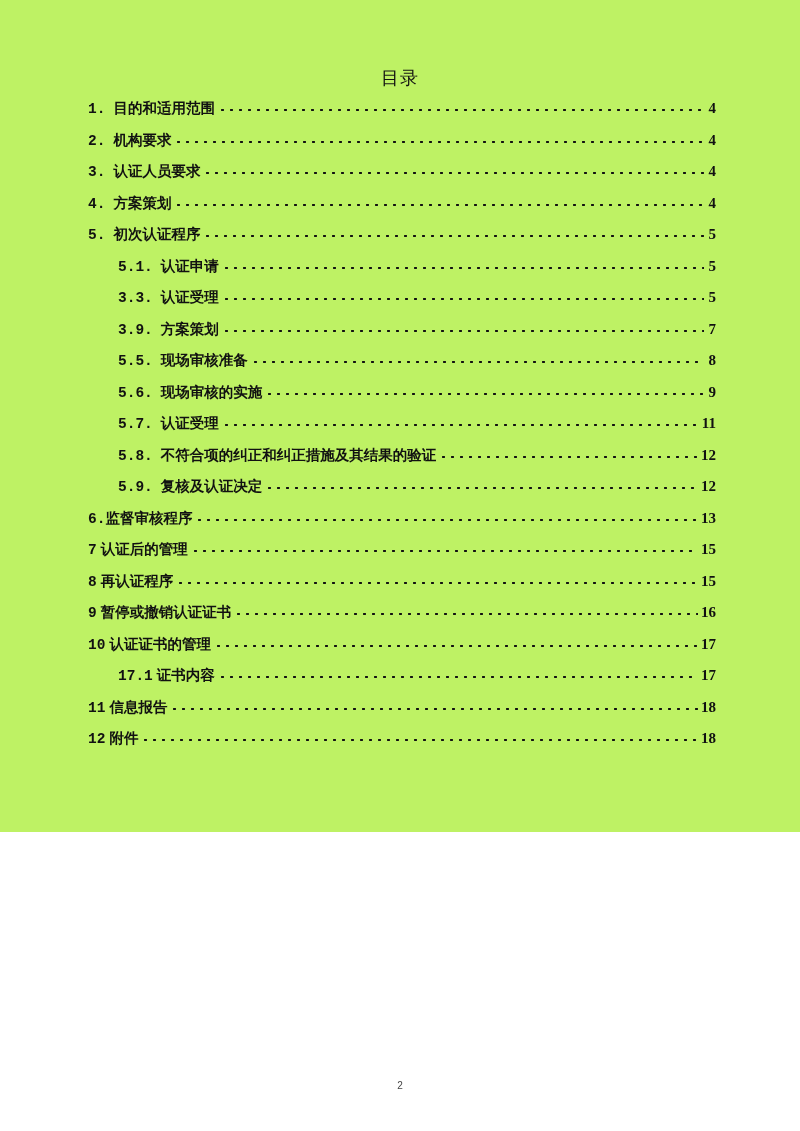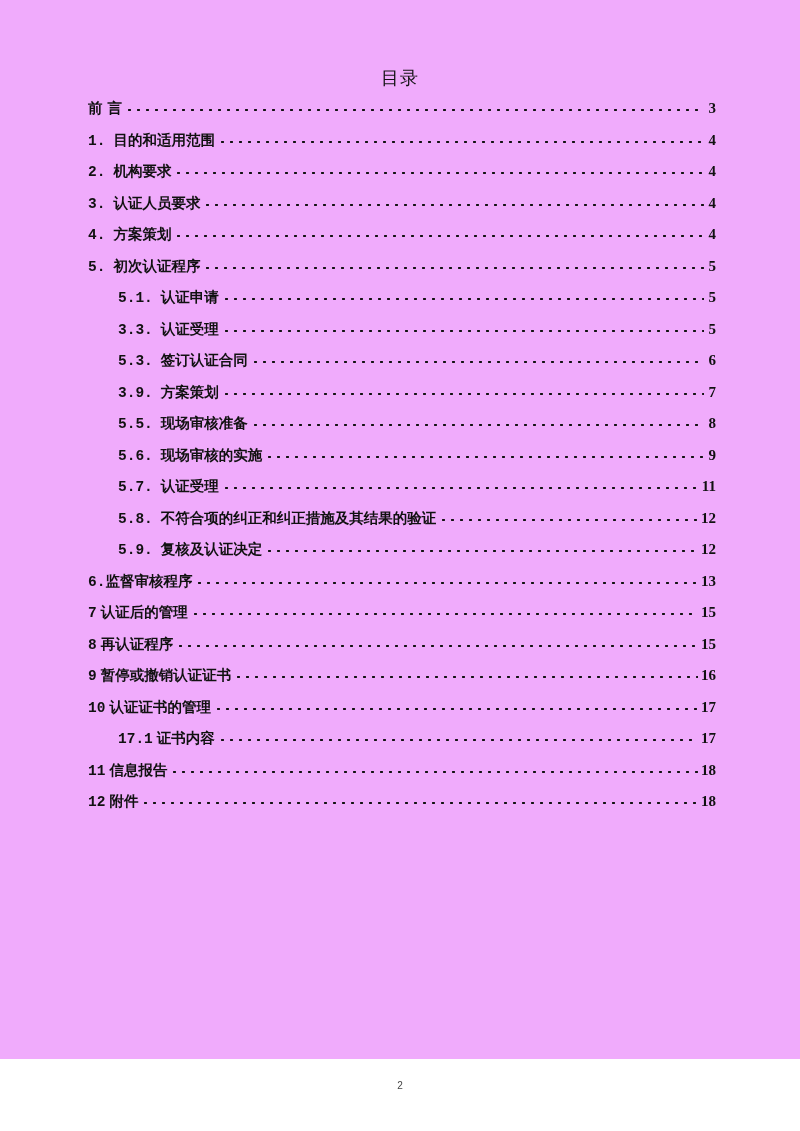--- a/index.html
+++ b/index.html
@@ -11,22 +11,22 @@
       width: 800px;
       height: 1131px;
       position: relative;
       overflow: hidden;
       font-family: "DejaVu Serif", "Liberation Serif", serif;
       color: #111111;
     }
     .page {
       position: absolute;
       left: 0; top: 0;
-      width: 800px; height: 1059px;
-      background: #f0abfc;
+      width: 800px; height: 832px;
+      background: #bef264;
     }
     .toc-title {
       position: absolute;
       top: 66px;
       left: 0;
       width: 800px;
       text-align: center;
       font-family: "DejaVu Sans", "Liberation Sans", sans-serif;
       font-size: 18px;
       font-weight: normal;
@@ -95,25 +95,20 @@
     }
   </style>
 </head>
 <body>
 
 <div class="page">
   <div class="toc-title">目录</div>
 
   <ul class="toc-list">
     <li class="toc-row level-1">
-      <span class="toc-label">前 言</span>
-      <span class="toc-leader"></span>
-      <span class="toc-page">3</span>
-    </li>
-    <li class="toc-row level-1">
       <span class="toc-num">1.</span>
       <span class="toc-label">目的和适用范围</span>
       <span class="toc-leader"></span>
       <span class="toc-page">4</span>
     </li>
     <li class="toc-row level-1">
       <span class="toc-num">2.</span>
       <span class="toc-label">机构要求</span>
       <span class="toc-leader"></span>
       <span class="toc-page">4</span>
@@ -142,26 +137,20 @@
       <span class="toc-leader"></span>
       <span class="toc-page">5</span>
     </li>
     <li class="toc-row level-2">
       <span class="toc-num">3.3.</span>
       <span class="toc-label">认证受理</span>
       <span class="toc-leader"></span>
       <span class="toc-page">5</span>
     </li>
     <li class="toc-row level-2">
-      <span class="toc-num">5.3.</span>
-      <span class="toc-label">签订认证合同</span>
-      <span class="toc-leader"></span>
-      <span class="toc-page">6</span>
-    </li>
-    <li class="toc-row level-2">
       <span class="toc-num">3.9.</span>
       <span class="toc-label">方案策划</span>
       <span class="toc-leader"></span>
       <span class="toc-page">7</span>
     </li>
     <li class="toc-row level-2">
       <span class="toc-num">5.5.</span>
       <span class="toc-label">现场审核准备</span>
       <span class="toc-leader"></span>
       <span class="toc-page">8</span>

